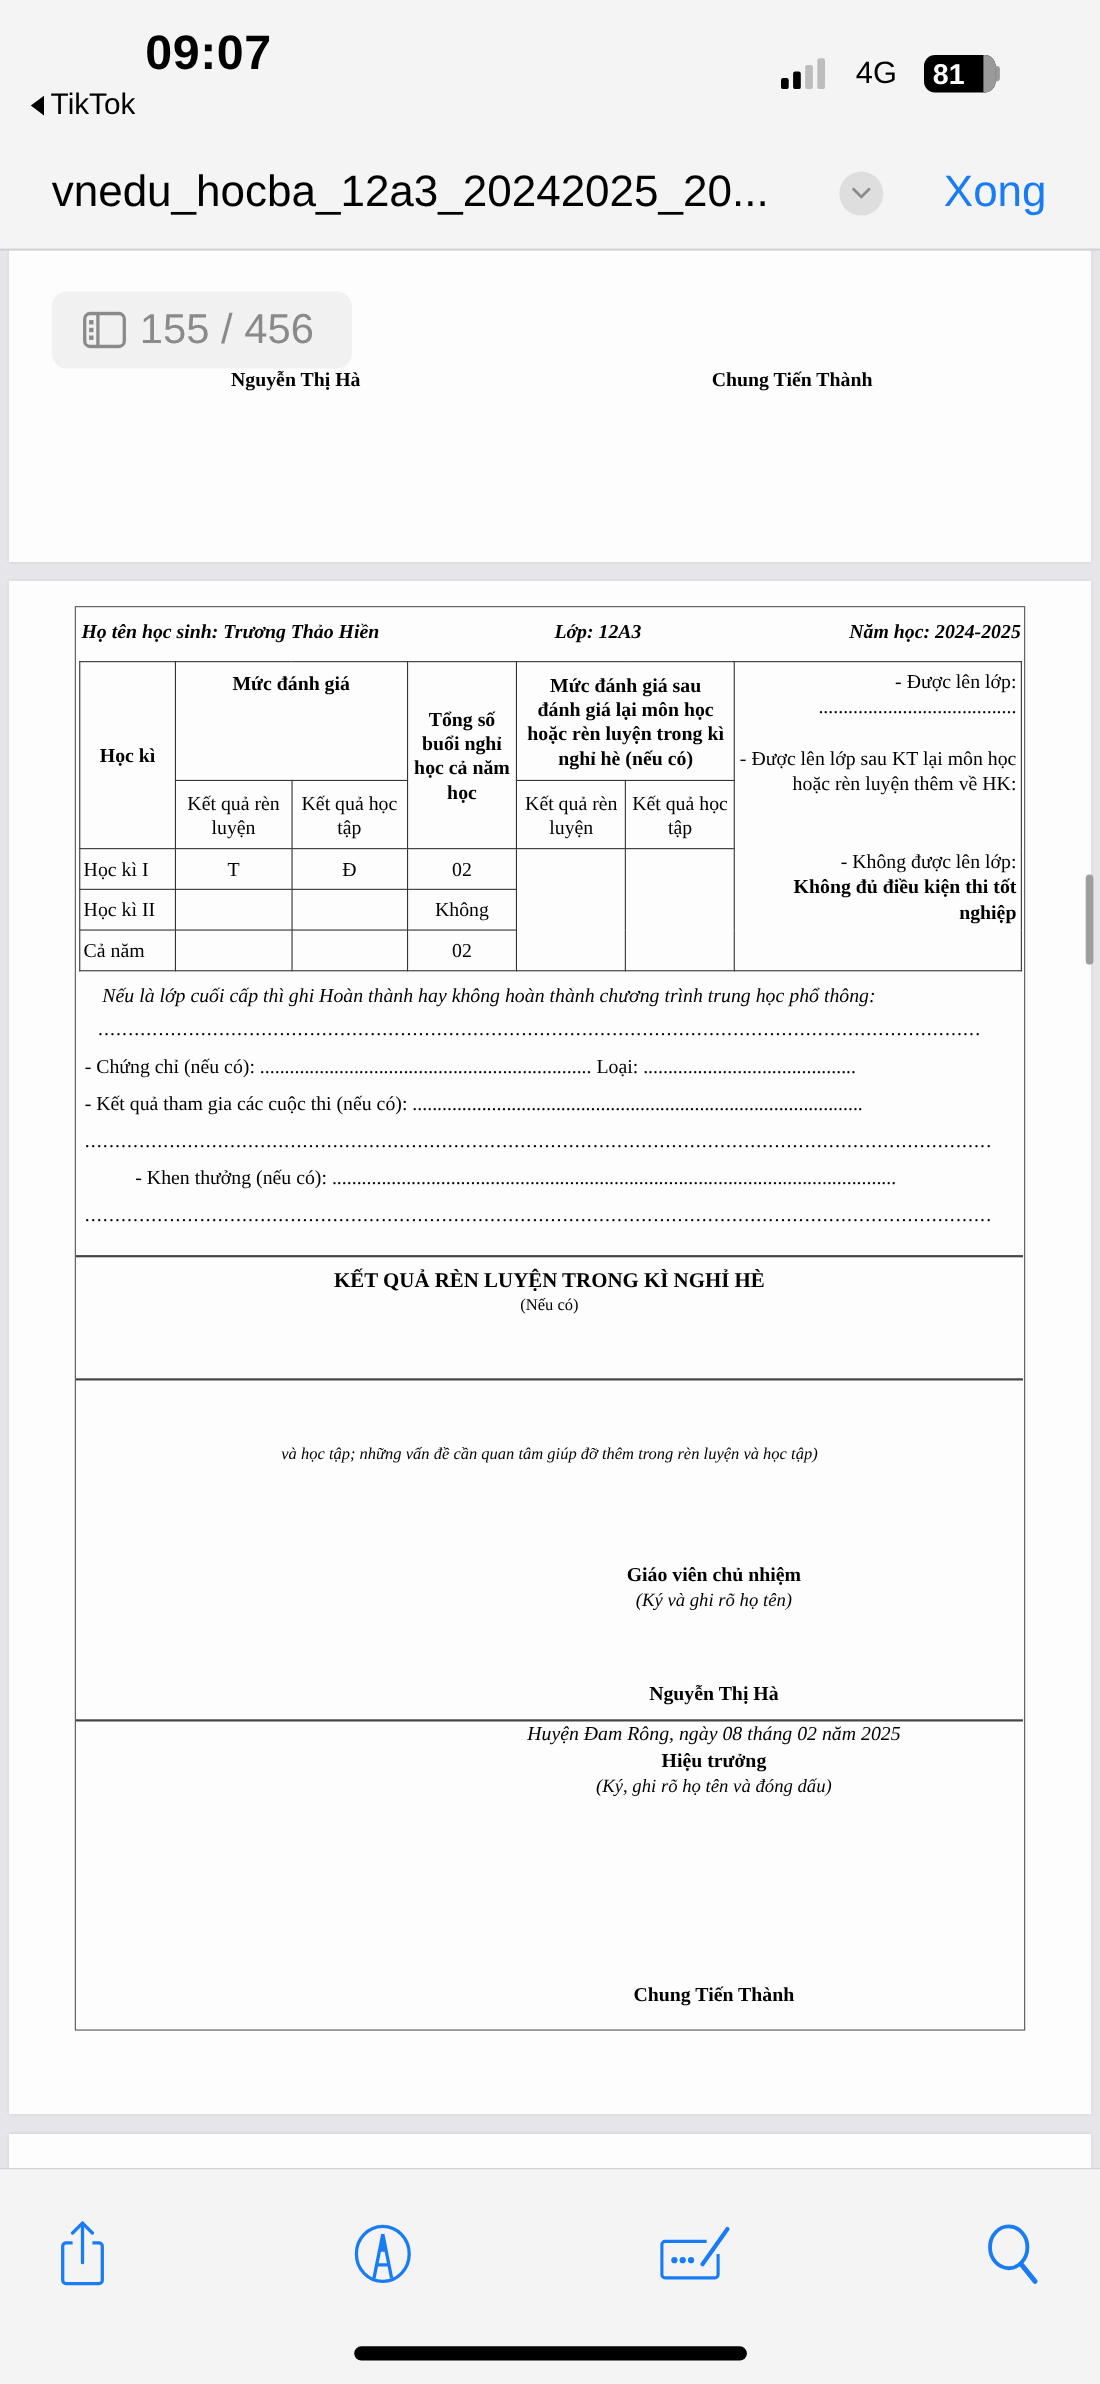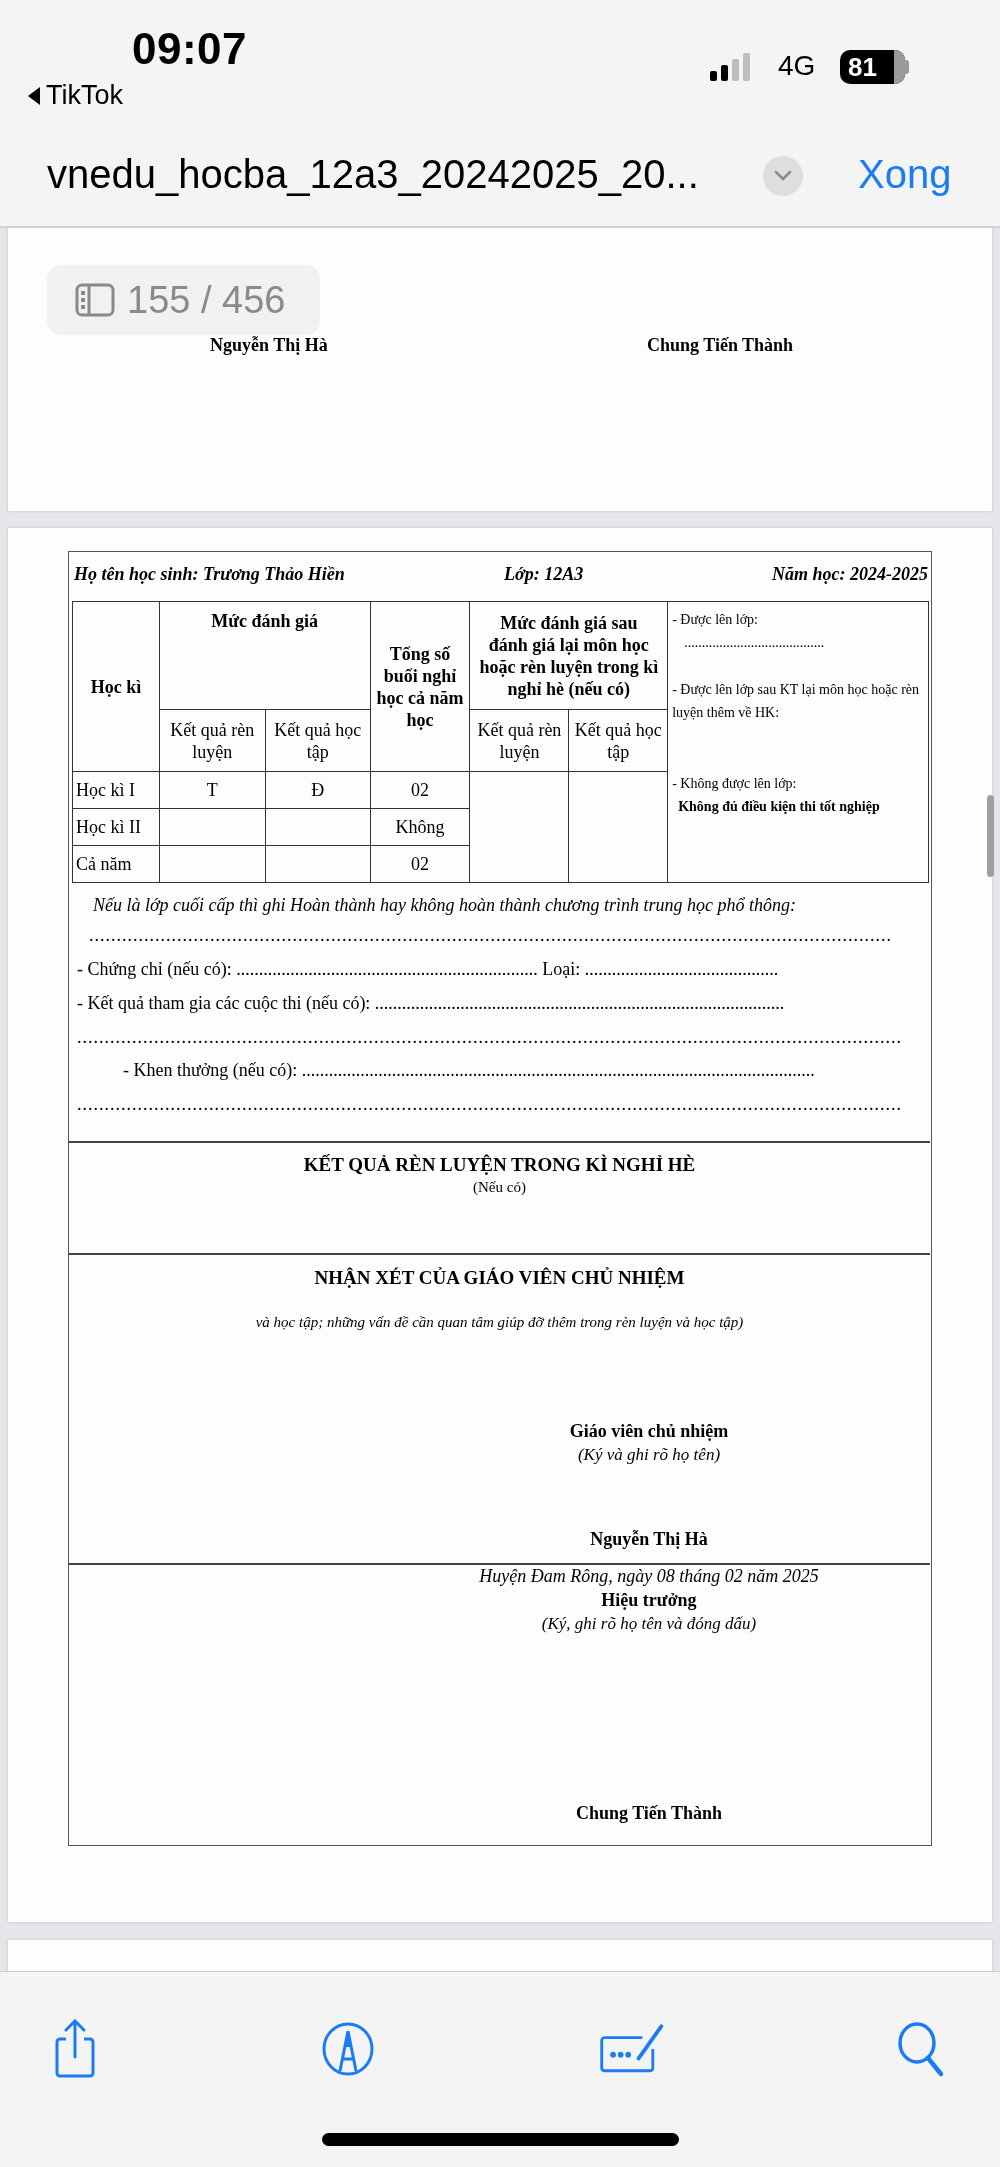--- a/index.html
+++ b/index.html
@@ -39,21 +39,21 @@
   .p1-name { position: absolute; top: 335px; font-size: 18px; font-weight: 700; }
 
   
   .form { position: absolute; left: 68px; top: 551px; width: 864px; height: 1295px; border: 1.5px solid #555; }
   .hdr { position: absolute; top: 12px; font-size: 18px; font-style: italic; font-weight: 700; }
 
   table.grades { position: absolute; left: 3px; top: 49px; width: 857px; border-collapse: collapse; font-size: 18px; }
   table.grades td { border: 1.5px solid #333; text-align: center; vertical-align: middle; line-height: 22px; margin-top: 23px; }
   table.grades .b { font-weight: 700; }
   table.grades td.left { text-align: left; padding-left: 3px; }
-  table.grades td.note { text-align: left; vertical-align: top; padding: 6px 4px; font-size: 14px; line-height: 23px; }
+  table.grades td.note { text-align: right; vertical-align: top; padding: 6px 4px; font-size: 18px; line-height: 23px; }
 
   .line { position: absolute; left: 8px; font-size: 18px; white-space: nowrap; overflow: hidden; }
   .dots { letter-spacing: 1px; }
   .hr { position: absolute; left: 0; width: 861px; height: 2px; background: #444; }
   .center { position: absolute; left: 0; width: 861px; text-align: center; }
   .sec-title { font-size: 19px; font-weight: 700; }
   .small { font-size: 15px; }
   .it { font-style: italic; }
   .sig { position: absolute; text-align: center; }
 
@@ -178,21 +178,20 @@
   <div class="line" style="top:441px;width:840px;">- Kết quả tham gia các cuộc thi (nếu có): ...........................................................................................</div>
   <div class="line dots" style="top:475px;width:840px;">......................................................................................................................................................</div>
   <div class="line" style="top:508px;width:840px;margin-left:46px;">- Khen thưởng (nếu có): ..................................................................................................................</div>
   <div class="line dots" style="top:542px;width:840px;">......................................................................................................................................................</div>
 
   <div class="hr" style="top:589px;"></div>
   <div class="center sec-title" style="top:602px;">KẾT QUẢ RÈN LUYỆN TRONG KÌ NGHỈ HÈ</div>
   <div class="center small" style="top:627px;">(Nếu có)</div>
 
   <div class="hr" style="top:701px;"></div>
-  <div class="center sec-title" style="top:715px;">NHẬN XÉT CỦA GIÁO VIÊN CHỦ NHIỆM</div>
   <div class="center small it" style="top:762px;">và học tập; những vấn đề cần quan tâm giúp đỡ thêm trong rèn luyện và học tập)</div>
 
   <div class="sig" style="left:430px;width:300px;top:869px;font-size:18px;font-weight:700;">Giáo viên chủ nhiệm</div>
   <div class="sig it" style="left:430px;width:300px;top:893px;font-size:17px;">(Ký và ghi rõ họ tên)</div>
   <div class="sig" style="left:430px;width:300px;top:977px;font-size:18px;font-weight:700;">Nguyễn Thị Hà</div>
 
   <div class="hr" style="top:1011px;"></div>
   <div class="sig it" style="left:330px;width:500px;top:1014px;font-size:18px;">Huyện Đam Rông, ngày 08 tháng 02 năm 2025</div>
   <div class="sig" style="left:330px;width:500px;top:1038px;font-size:18px;font-weight:700;">Hiệu trưởng</div>
   <div class="sig it" style="left:330px;width:500px;top:1062px;font-size:17px;">(Ký, ghi rõ họ tên và đóng dấu)</div>

